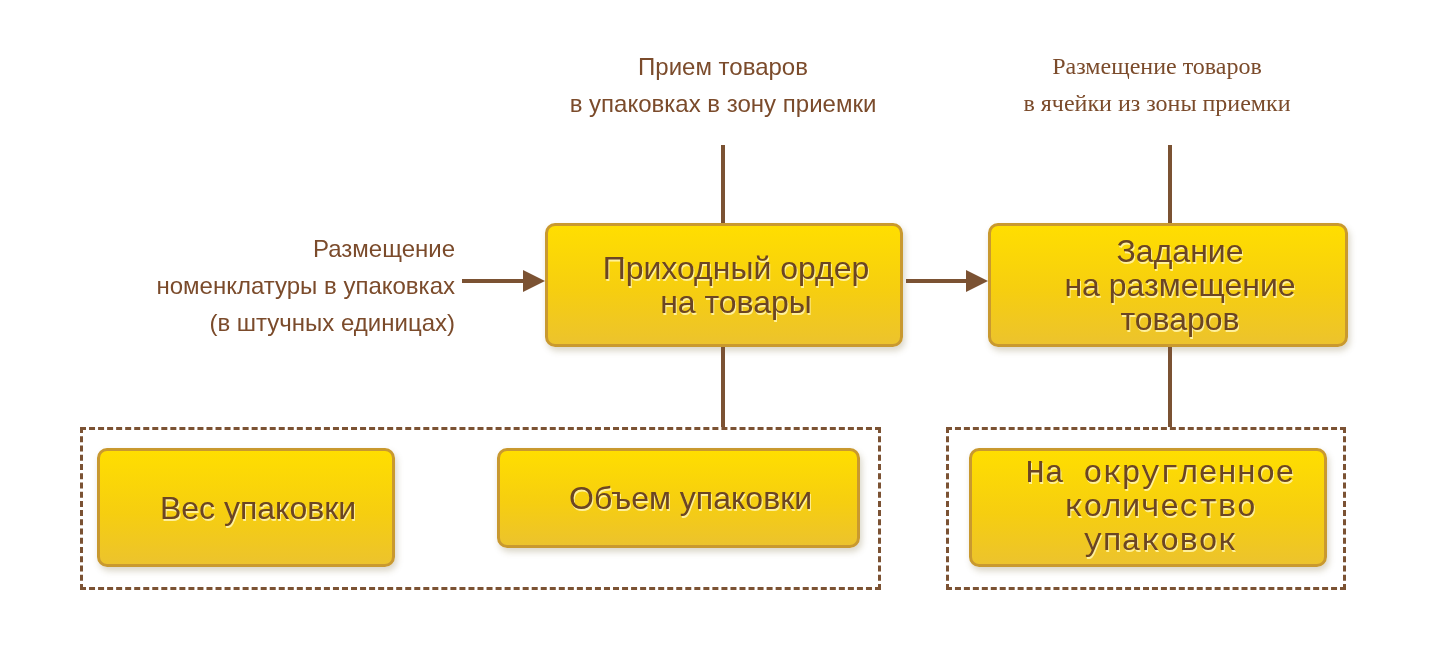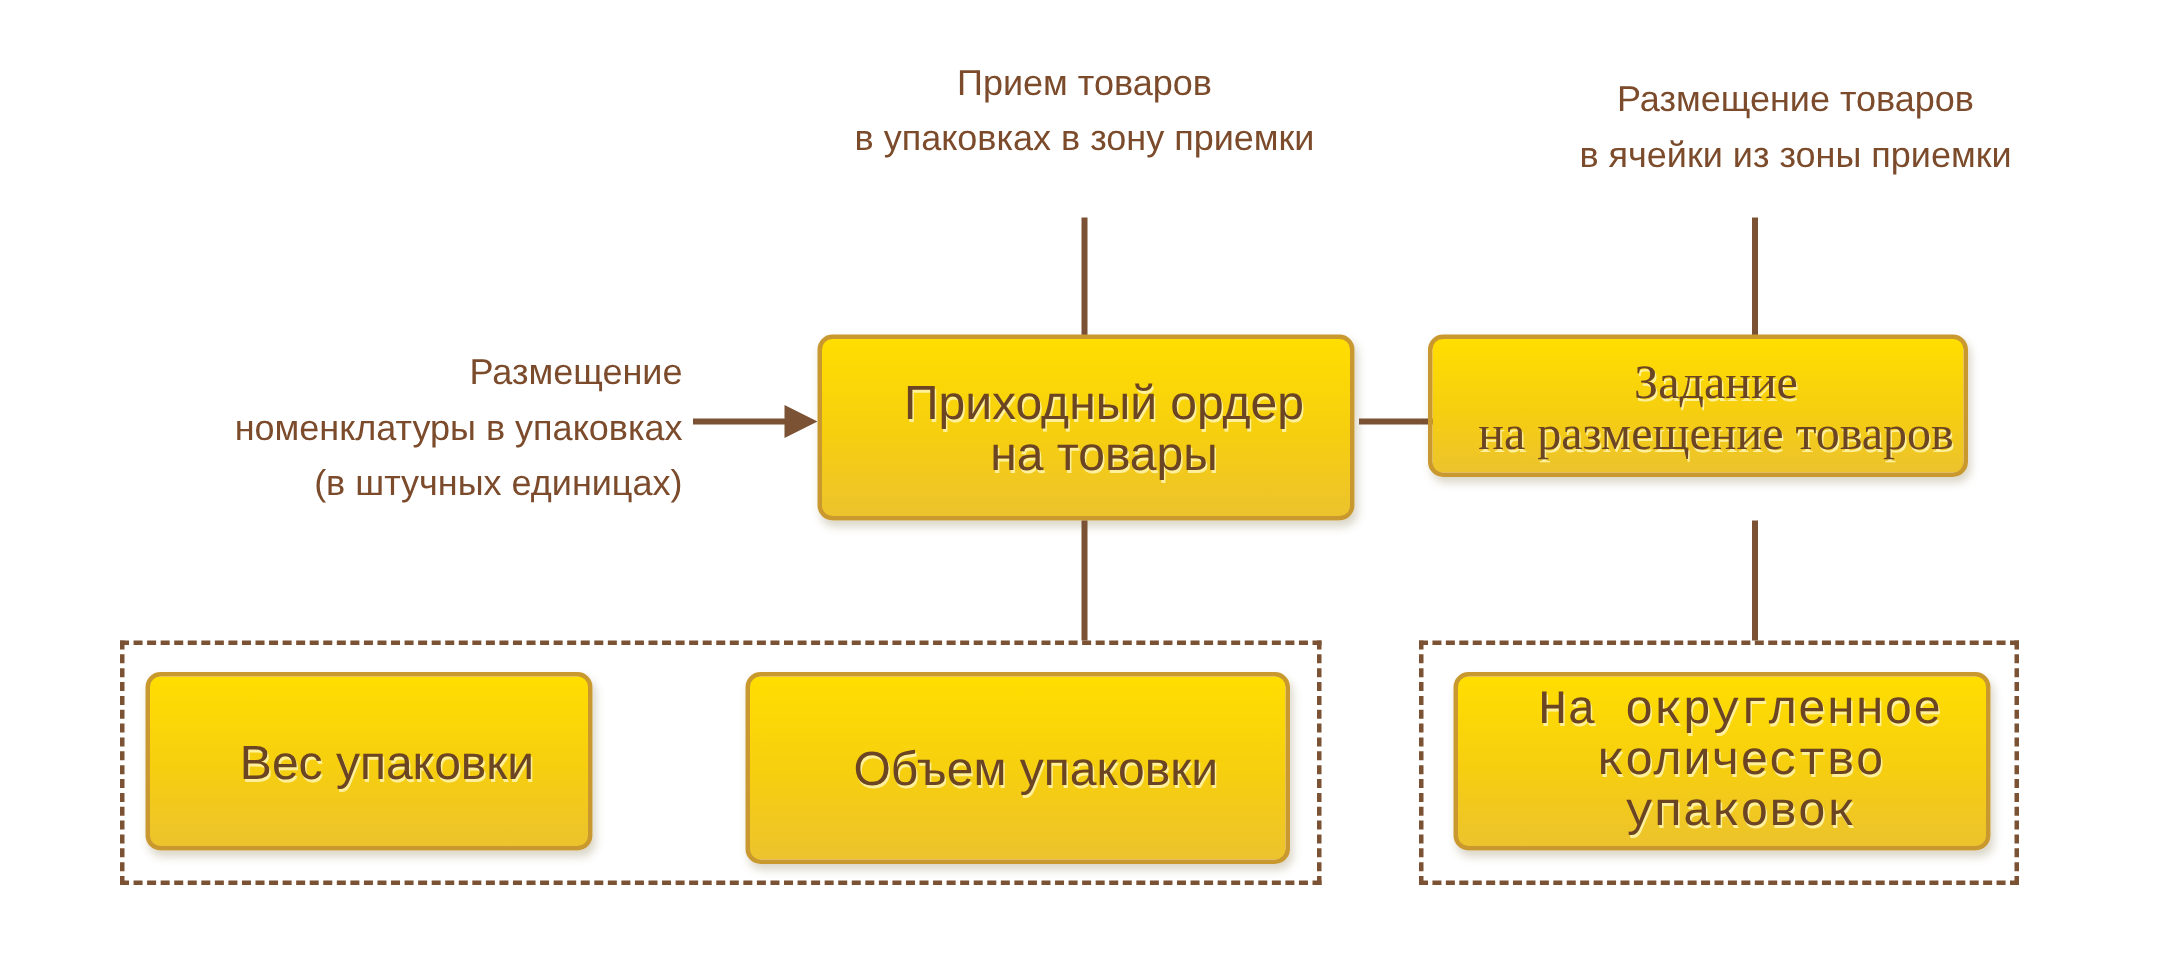--- a/index.html
+++ b/index.html
@@ -60,52 +60,52 @@
     position: absolute;
     border: 3px dashed #7b5233;
     background: transparent;
   }
 </style>
 </head>
 <body>
 
 <div class="canvas">
 
-  <div class="flow-label center" style="left:508px; top:37px; width:430px;">Прием товаров
+  <div class="flow-label center" style="left:508px; top:48px; width:430px;">Прием товаров
 в упаковках в зону приемки</div>
 
-  <div class="flow-label center" style="left:982px; top:48px; width:430px;">Размещение товаров
+  <div class="flow-label center" style="left:942px; top:48px; width:430px;font-family:Liberation Serif, serif;">Размещение товаров
 в ячейки из зоны приемки</div>
 
   <div class="flow-label right" style="left:40px; top:230px; width:415px;text-align:right;">Размещение
 номенклатуры в упаковках
 (в штучных единицах)</div>
 
   <div class="vline" style="left:721px; top:145px; height:79px;"></div>
   <div class="vline" style="left:1168px; top:145px; height:79px;"></div>
 
   <div class="hline" style="left:462px; top:279px; width:63px;"></div>
   <div class="arrowhead" style="left:523px; top:270px;"></div>
 
   <div class="node" style="left:545px; top:223px; width:358px; height:124px;">Приходный ордер
 на товары</div>
 
   <div class="hline" style="left:906px; top:279px; width:62px;"></div>
   <div class="arrowhead" style="left:966px; top:270px;"></div>
 
-  <div class="node" style="left:952px; top:223px; width:360px; height:95px;font-family:Liberation Serif, serif;">Задание
+  <div class="node" style="left:988px; top:223px; width:360px; height:124px;">Задание
 на размещение товаров</div>
 
   <div class="vline" style="left:721px; top:347px; height:80px;"></div>
   <div class="vline" style="left:1168px; top:347px; height:80px;"></div>
 
   <div class="group" style="left:80px; top:427px; width:801px; height:163px;"></div>
 
   <div class="node" style="left:97px; top:448px; width:298px; height:119px;">Вес упаковки</div>
 
-  <div class="node" style="left:497px; top:448px; width:363px; height:128px;">Объем упаковки</div>
+  <div class="node" style="left:497px; top:448px; width:363px; height:100px;">Объем упаковки</div>
 
   <div class="group" style="left:946px; top:427px; width:400px; height:163px;"></div>
 
   <div class="node" style="left:969px; top:448px; width:358px; height:119px;font-family:Liberation Mono, monospace;">На округленное
 количество упаковок</div>
 
 </div>
 
 </body></html>

